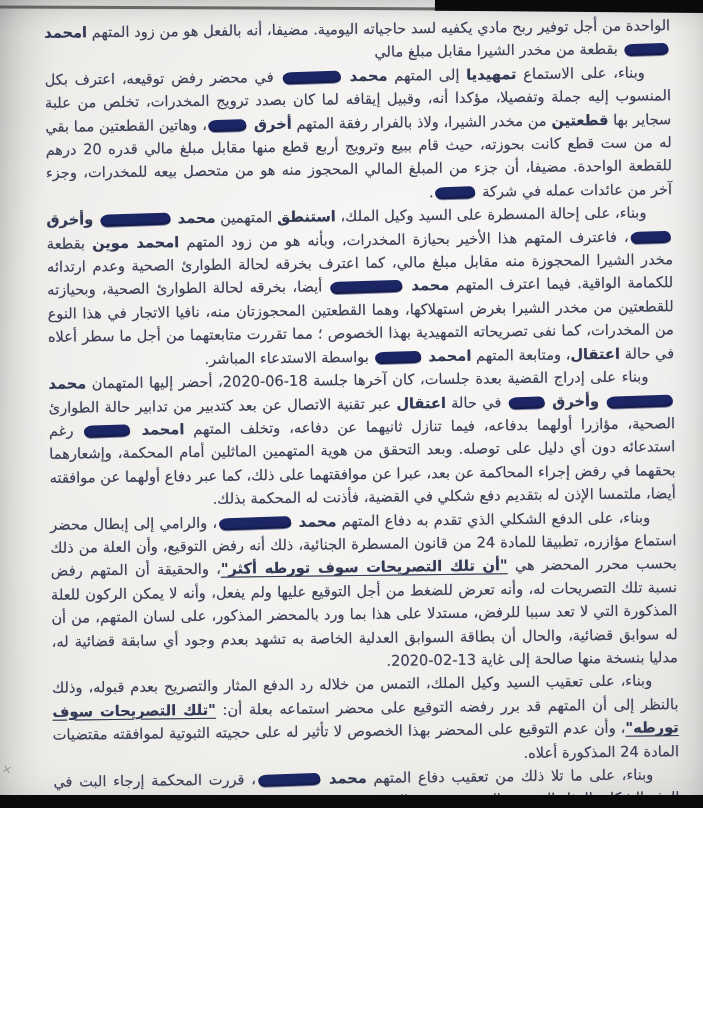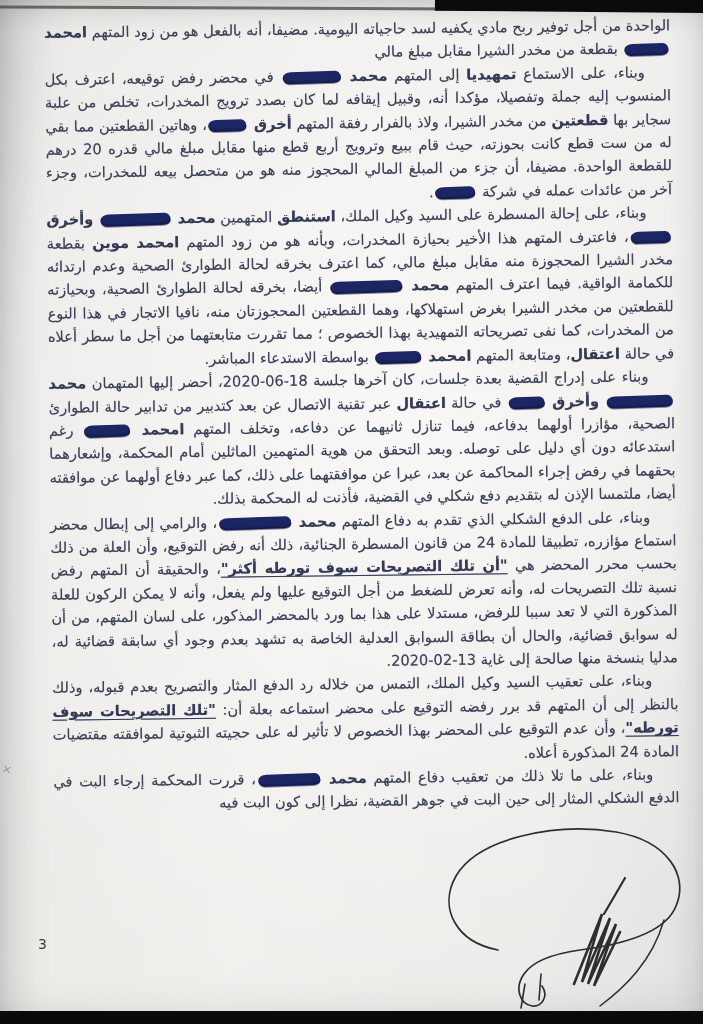--- a/index.html
+++ b/index.html
@@ -1,17 +1,17 @@
 <!DOCTYPE html>
 <html lang="ar"><head>
 <meta charset="utf-8">
 <style>
   html,body{margin:0;padding:0;background:#ffffff;}
   .photo{
-    position:relative;width:703px;height:1024px;overflow:hidden;
+    position:relative;width:703px;height:808px;overflow:hidden;
     background:
       radial-gradient(120% 90% at 60% 40%, rgba(255,255,255,.55), rgba(0,0,0,0) 70%),
       linear-gradient(100deg,#d9d8d6 0%,#eceae7 9%,#f1efec 45%,#edebe8 78%,#e2e1df 100%);
     font-family:"DejaVu Sans",sans-serif;
     box-shadow: inset 34px 0 46px -30px rgba(0,0,0,.22),
                 inset -26px 0 36px -26px rgba(0,0,0,.16),
                 inset 0 30px 34px -26px rgba(0,0,0,.20),
                 inset 0 -40px 50px -38px rgba(0,0,0,.14);
   }
   .top-line{position:absolute;top:7px;left:-8px;width:105%;height:3px;

